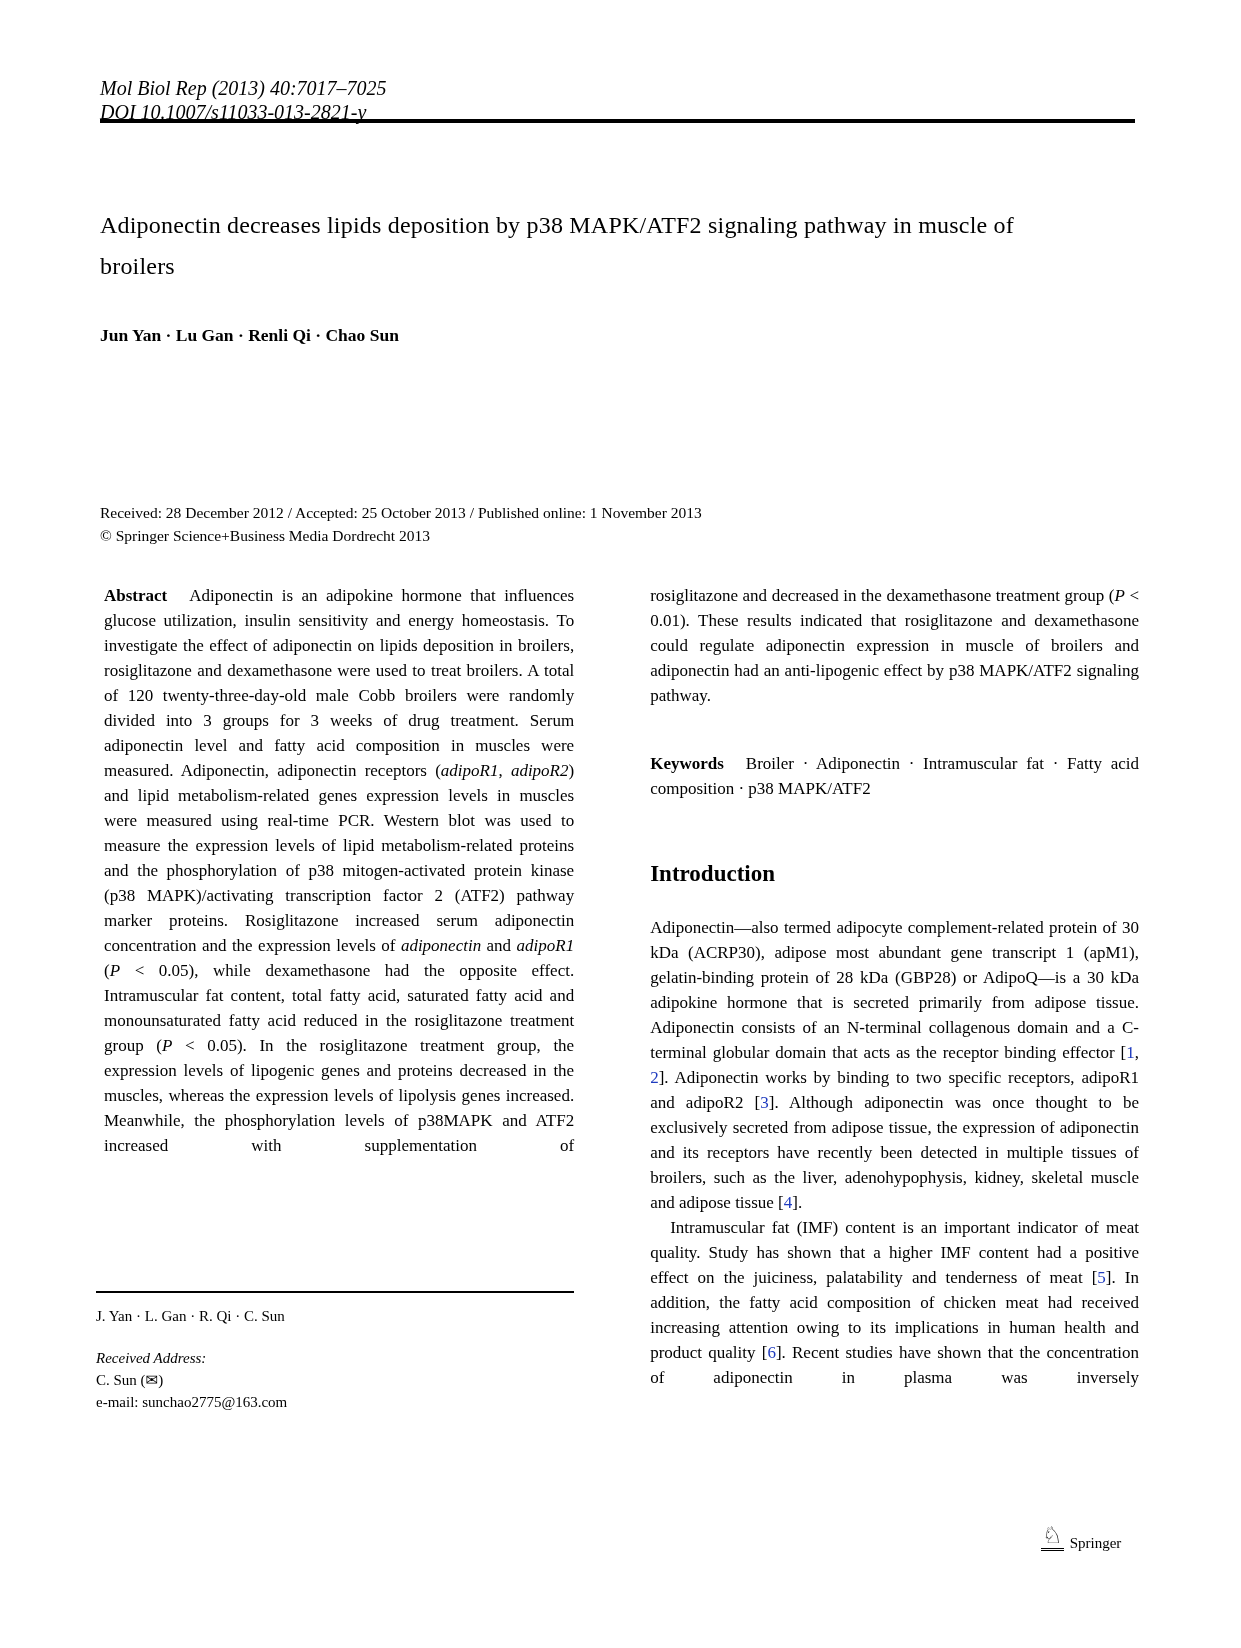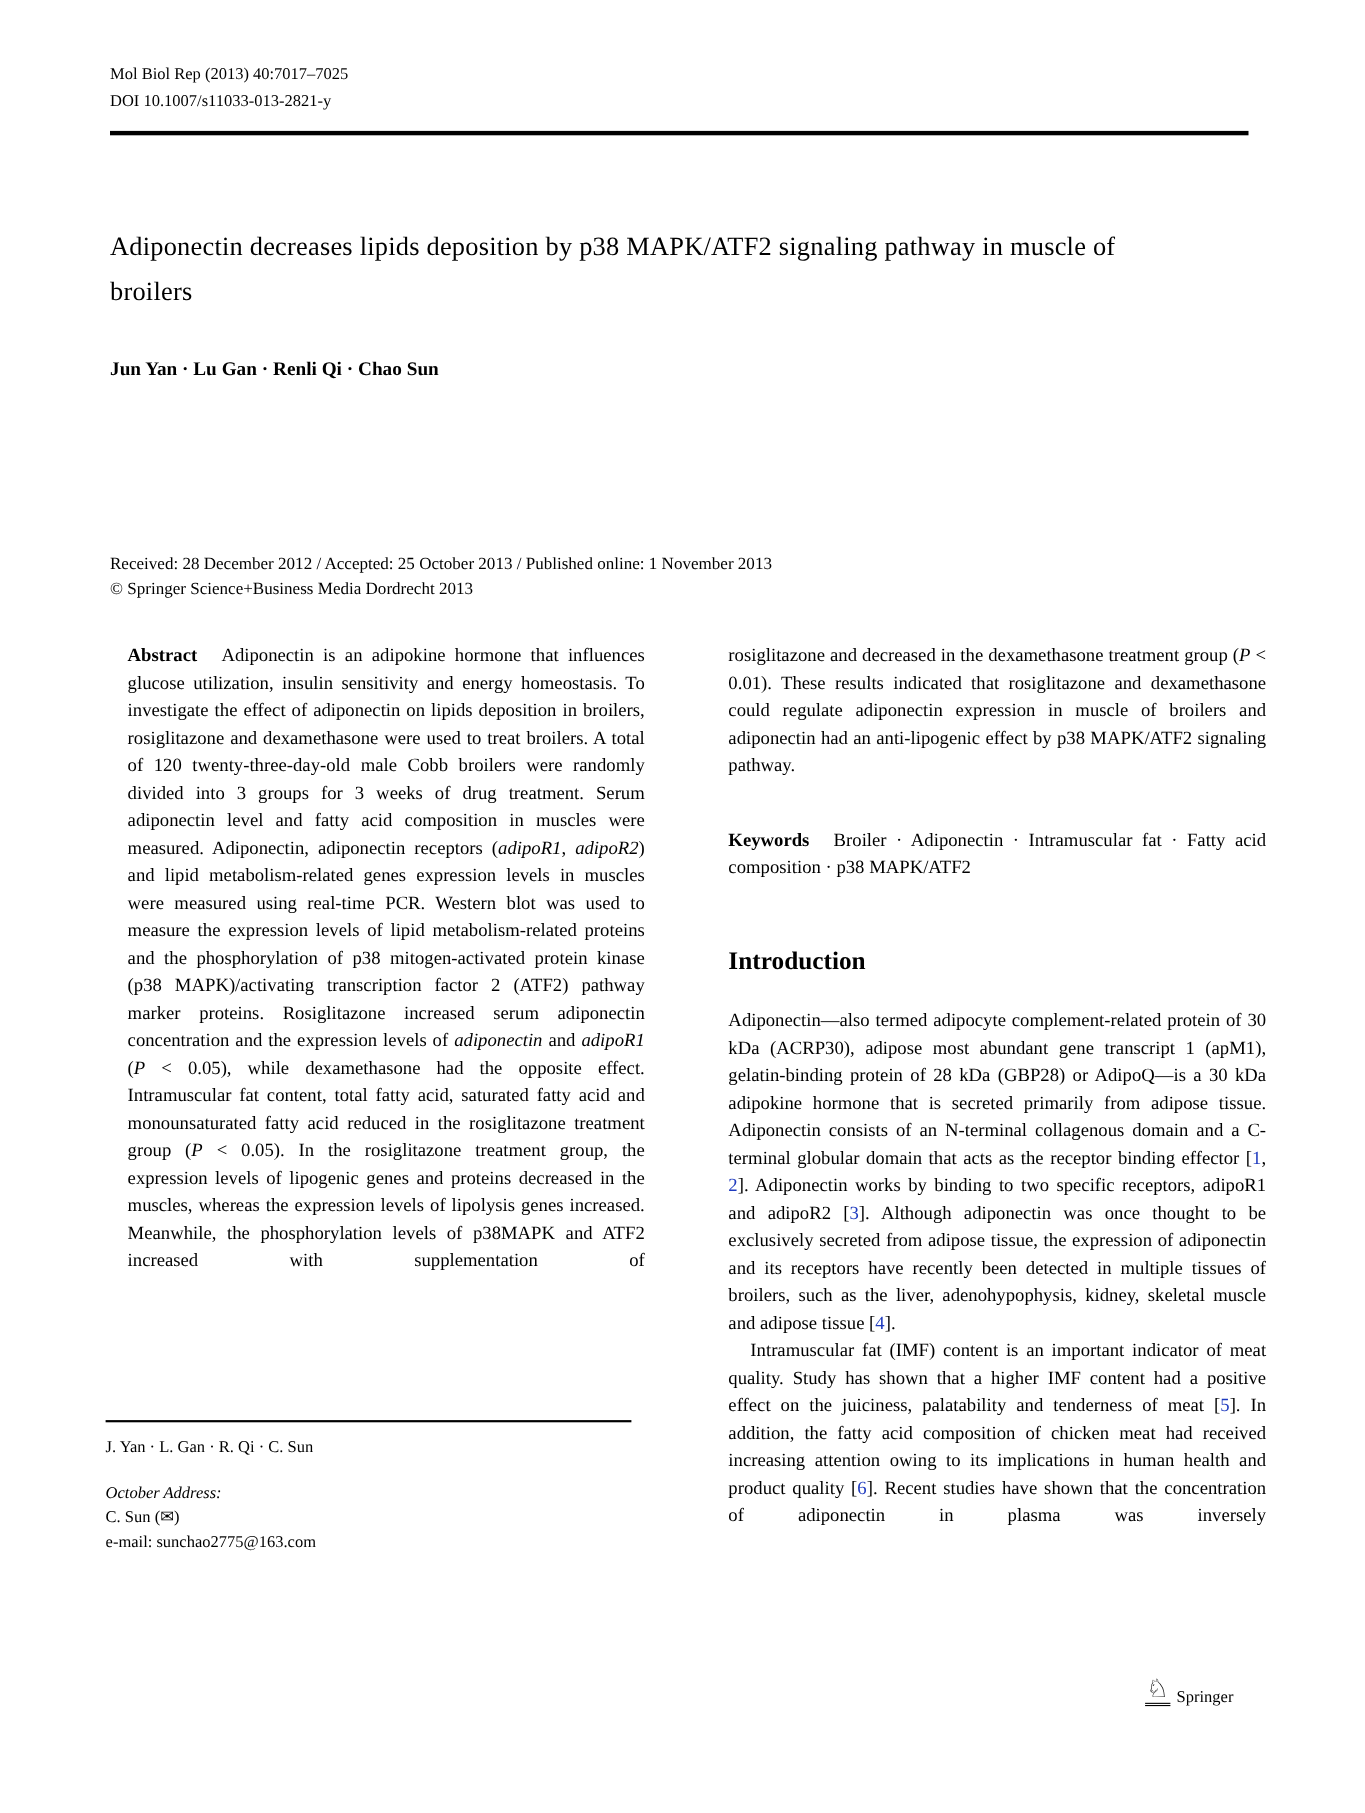--- a/index.html
+++ b/index.html
@@ -4,30 +4,30 @@
 <style>
   * { margin:0; padding:0; box-sizing:border-box; }
   html,body { background:#ffffff; }
   body {
     width:1241px; height:1648px;
     position:relative;
     font-family:"Liberation Serif", serif;
     color:#000000;
     overflow:hidden;
   }
-  .pdf-header { position:absolute; left:100px; top:56px; font-size:15px; line-height:24px; }
+  .pdf-header { position:absolute; left:100px; top:76px; font-size:20px; line-height:24px;font-style:italic; }
   .top-rule { position:absolute; left:100px; top:119px; width:1035px; height:4px; background:#000; }
   .article-title {
     position:absolute; left:100px; top:205px; width:920px;
     font-size:24px; font-weight:normal; line-height:41px;
     letter-spacing:0.2px;
   }
   .author-line { position:absolute; left:100px; top:325px; font-size:17.5px; font-weight:bold; }
   .pub-dates { position:absolute; left:100px; top:501px; font-size:15.5px; line-height:23px; }
-  .columns { position:absolute; left:116px; top:583px; width:1035px; display:flex; gap:76px; }
+  .columns { position:absolute; left:104px; top:583px; width:1035px; display:flex; gap:76px; }
   .col-left  { width:478px; }
   .col-right { width:497px; }
   .body-text { font-size:17px; line-height:25px; text-align:justify; }
   .cont { text-align-last:justify; }
   .h-gap { display:inline-block; width:22px; }
   .it { font-style:italic; }
   .cite { color:#1f3bbf; }
   .keywords-line { margin-top:43px; }
   .section-heading { font-size:23px; font-weight:bold; margin-top:60px; }
   .intro-p1 { margin-top:28px; }
@@ -80,21 +80,21 @@
       <p class="body-text intro-p1"><span>Adiponectin—also termed adipocyte complement-related protein of 30 kDa (ACRP30), adipose most abundant gene transcript 1 (apM1), gelatin-binding protein of 28 kDa (GBP28) or AdipoQ—is a 30 kDa adipokine hormone that is secreted primarily from adipose tissue. Adiponectin consists of an N-terminal collagenous domain and a C-terminal globular domain that acts as the receptor binding effector [</span><span class="cite">1</span><span>, </span><span class="cite">2</span><span>]. Adiponectin works by binding to two specific receptors, adipoR1 and adipoR2 [</span><span class="cite">3</span><span>]. Although adiponectin was once thought to be exclusively secreted from adipose tissue, the expression of adiponectin and its receptors have recently been detected in multiple tissues of broilers, such as the liver, adenohypophysis, kidney, skeletal muscle and adipose tissue [</span><span class="cite">4</span><span>].</span></p>
 
       <p class="body-text intro-p2 cont"><span>Intramuscular fat (IMF) content is an important indicator of meat quality. Study has shown that a higher IMF content had a positive effect on the juiciness, palatability and tenderness of meat [</span><span class="cite">5</span><span>]. In addition, the fatty acid composition of chicken meat had received increasing attention owing to its implications in human health and product quality [</span><span class="cite">6</span><span>]. Recent studies have shown that the concentration of adiponectin in plasma was inversely</span></p>
     </div>
 
   </div>
 
   <div class="footnote">
     <div>J. Yan · L. Gan · R. Qi · C. Sun</div>
     <div class="fn-gap"></div>
-    <div class="fn-italic">October Address:</div>
+    <div class="fn-italic">Received Address:</div>
     <div><span>C. Sun (</span><span>✉</span><span>)</span></div>
     <div>e-mail: sunchao2775@163.com</div>
   </div>
 
   <div class="publisher">
     <span class="logo-glyph">♘</span>
     <span class="logo-text">Springer</span>
   </div>
 
 </div>

